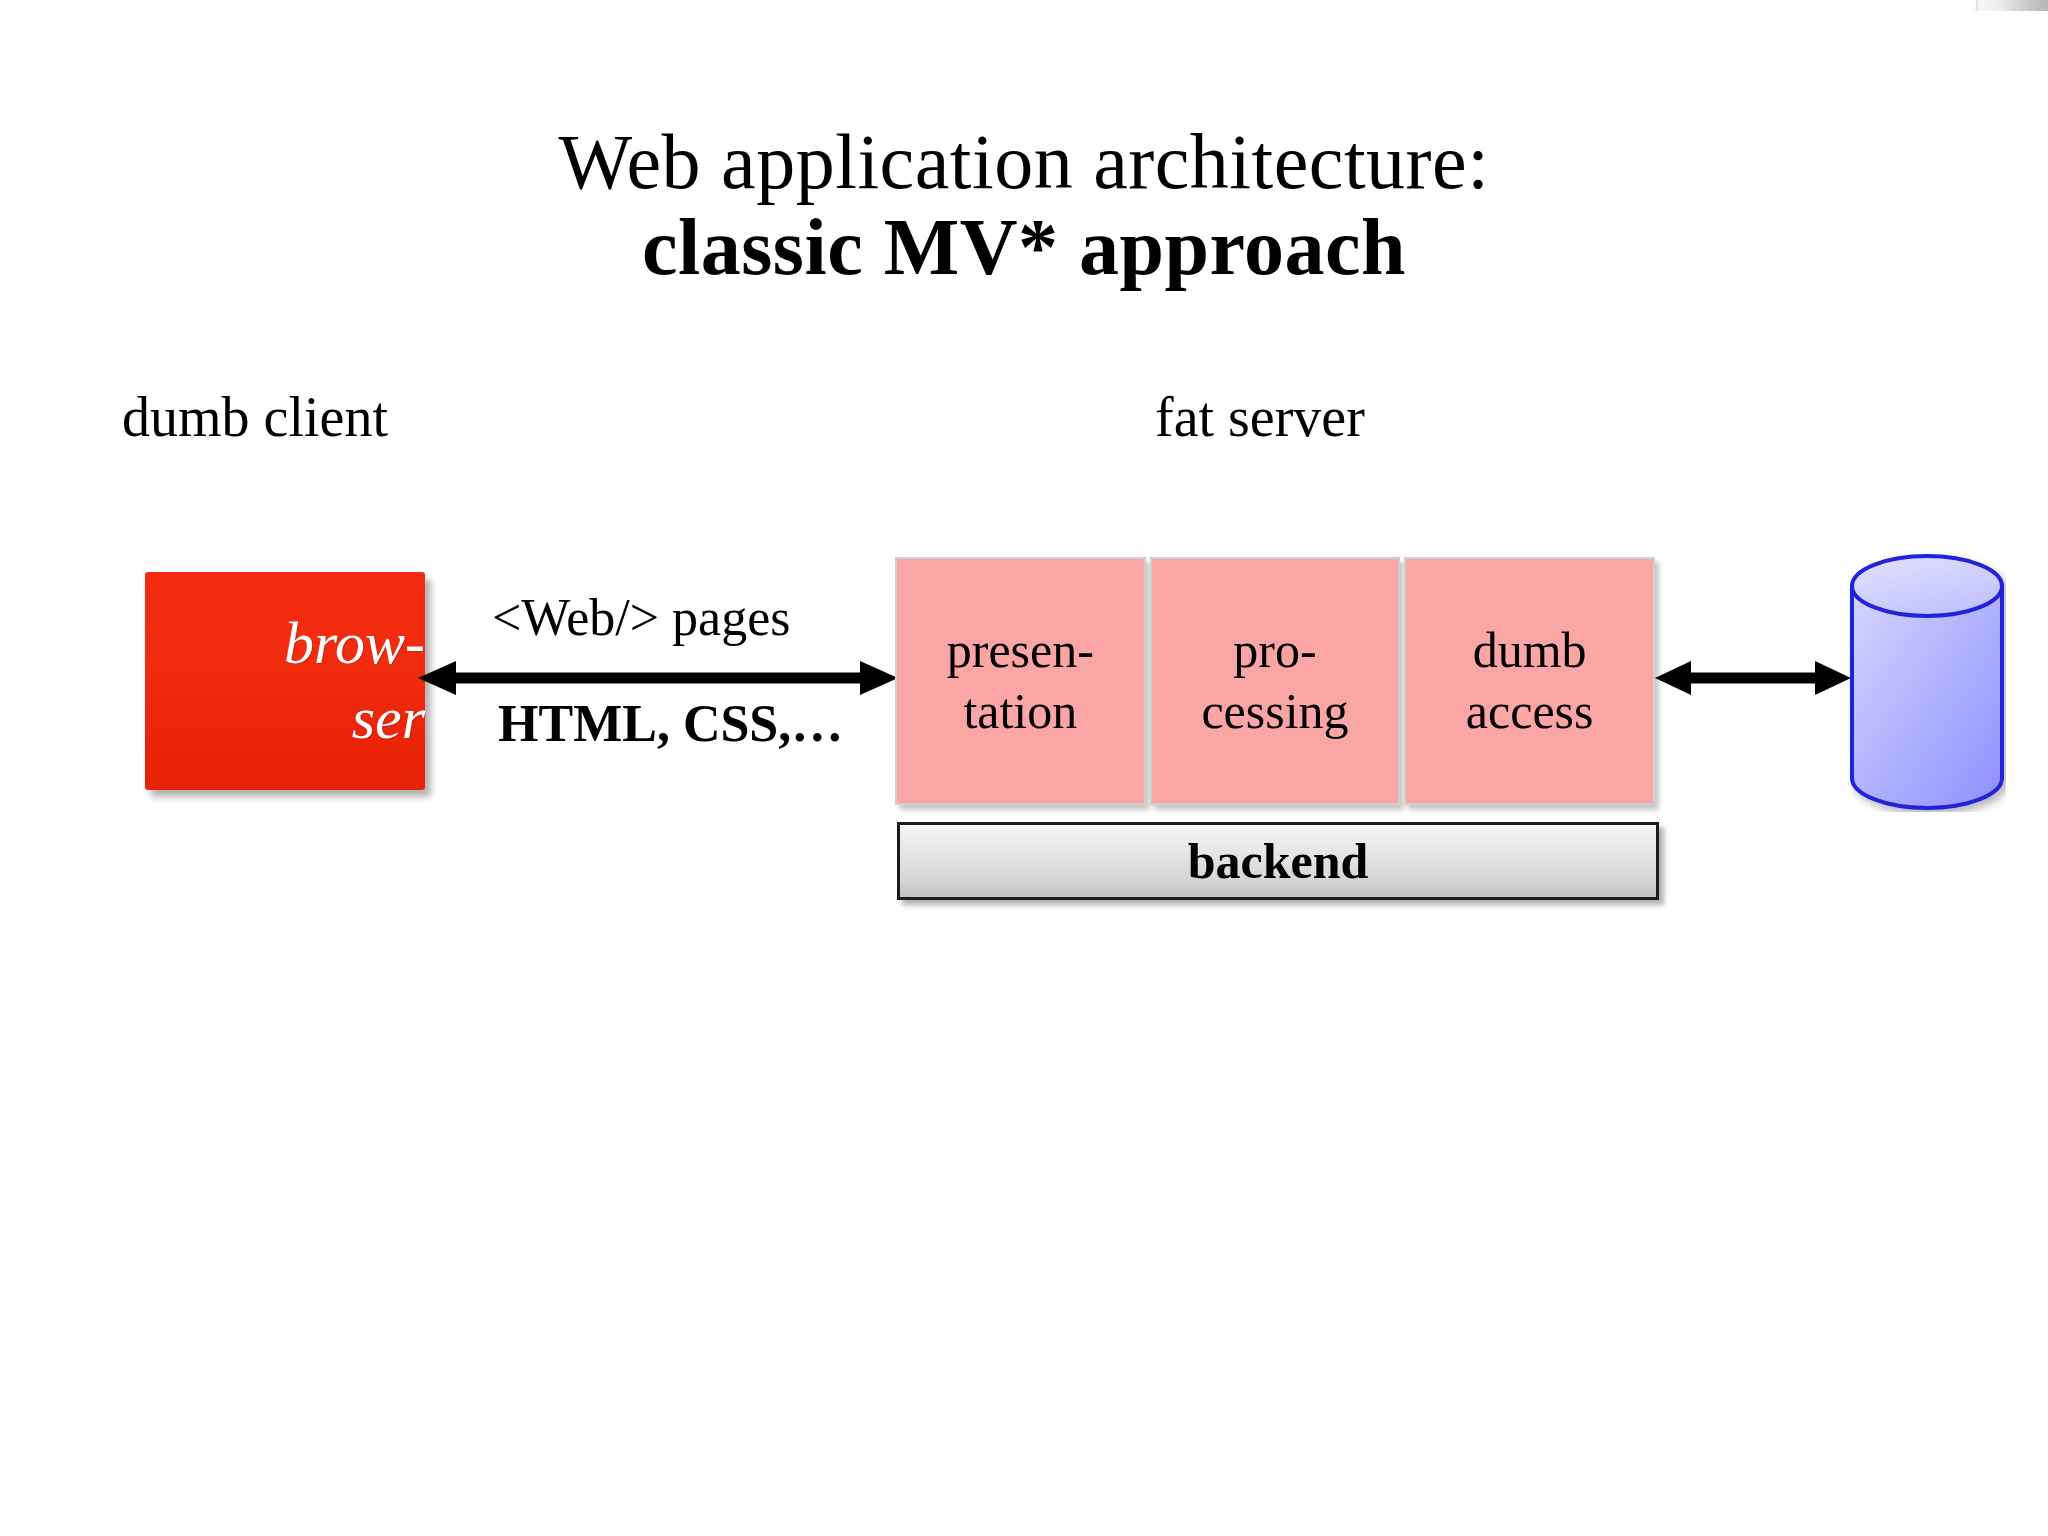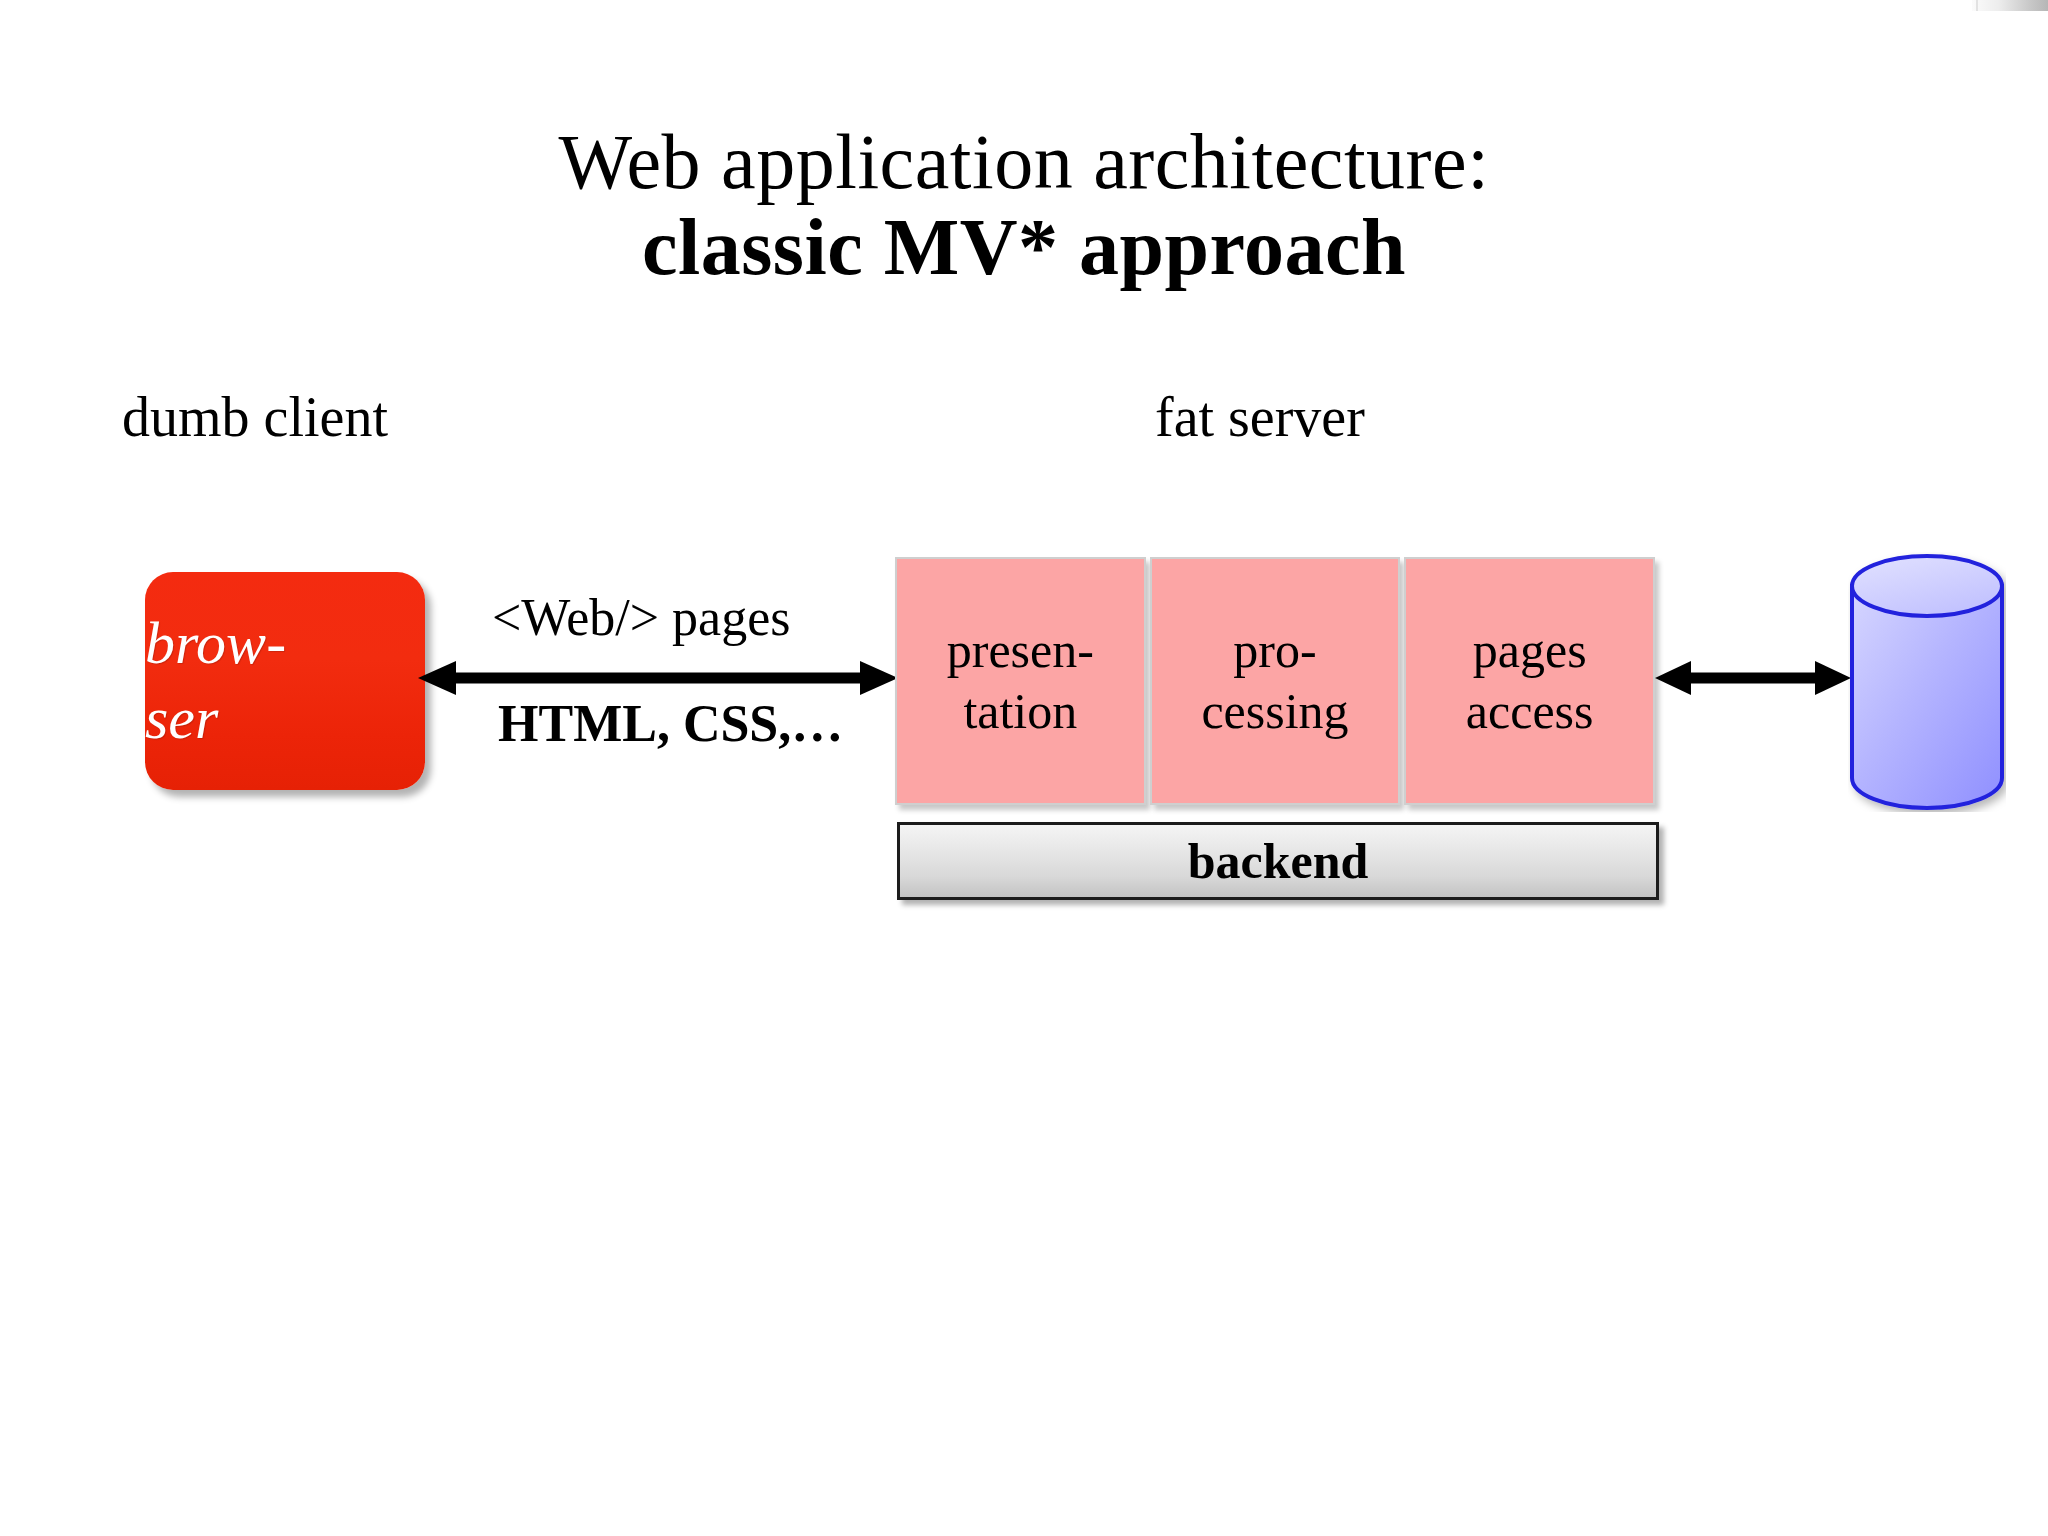--- a/index.html
+++ b/index.html
@@ -68,26 +68,26 @@
   .caption-dumb-client { top: 385px; left: 122px; }
   .caption-fat-server  { top: 385px; left: 1155px; }
 
   
   .browser-box {
     position: absolute;
     left: 145px;
     top: 572px;
     width: 280px;
     height: 218px;
-    border-radius: 28px;
+    border-radius: 3px;
     background: linear-gradient(to bottom, #f42b10 0%, #f22c0f 40%, #ec2408 75%, #e62105 100%);
     box-shadow: 6px 7px 7px rgba(0,0,0,0.30);
     display: flex;
     flex-direction: column;
-    align-items: flex-start;
+    align-items: flex-end;
     justify-content: center;
     color: #ffffff;
   }
   .browser-line {
     font-style: italic;
     font-size: 60px;
     line-height: 1.25;
     text-shadow: 1px 1px 1px rgba(0,0,0,0.15);
   }
 
@@ -229,21 +229,21 @@
   <div class="tier-row">
     <div class="tier-box">
       <span>presen-</span>
       <span>tation</span>
     </div>
     <div class="tier-box">
       <span>pro-</span>
       <span>cessing</span>
     </div>
     <div class="tier-box">
-      <span>pages</span>
+      <span>dumb</span>
       <span>access</span>
     </div>
   </div>
 
   <div class="arrow" style="left:1655px; top:658px;">
     <svg width="196" height="40" viewBox="0 0 196 40" xmlns="http://www.w3.org/2000/svg">
       <line x1="28" y1="20" x2="168" y2="20" stroke="#000000" stroke-width="11"></line>
       <polygon points="0,20 36,3 36,37" fill="#000000"></polygon>
       <polygon points="196,20 160,3 160,37" fill="#000000"></polygon>
     </svg>

